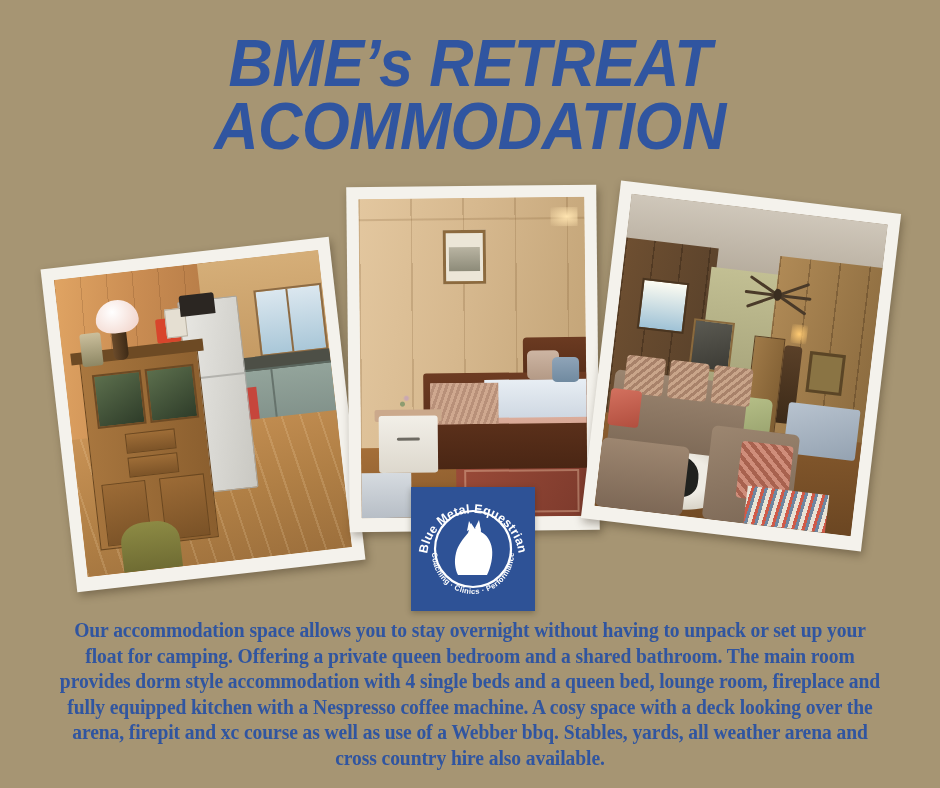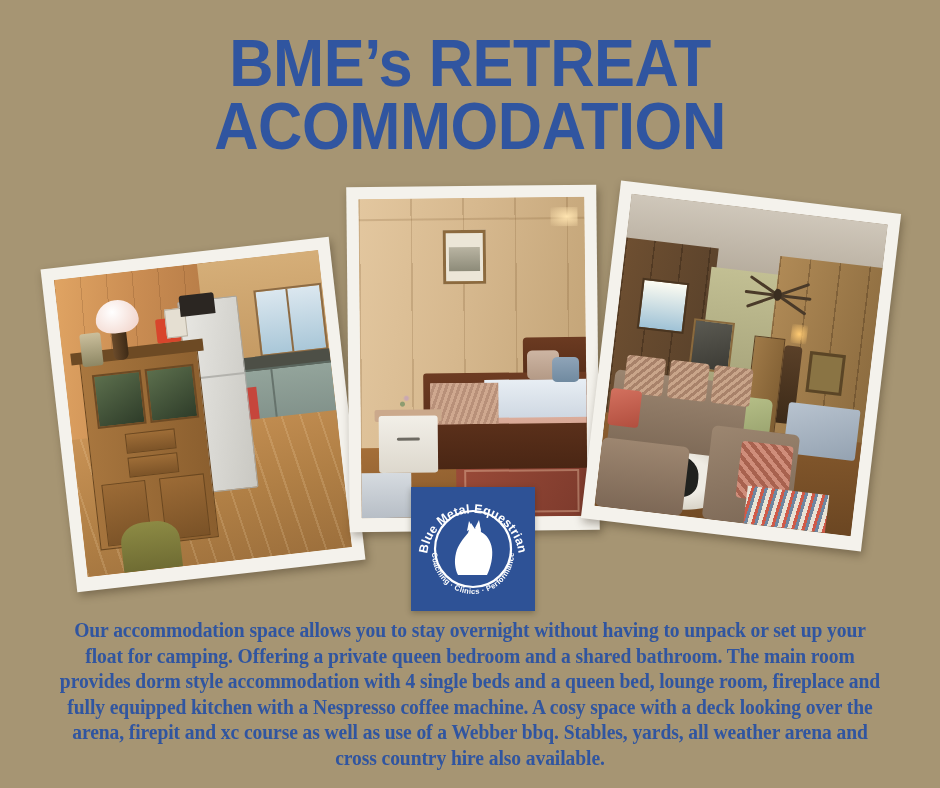--- a/index.html
+++ b/index.html
@@ -8,20 +8,21 @@
     background:#a69573;
     font-family:"Liberation Sans",sans-serif;
     overflow:hidden;position:relative;
   }
   #poster{position:absolute;inset:0;background:#a69573;}
 
   
   .title-block{
     position:absolute;left:0;top:32px;width:940px;text-align:center;
     pointer-events:none;
+    font-style:italic;
   }
   .title-line{
     font-family:"Liberation Sans Narrow","Liberation Sans",sans-serif;
     font-weight:bold;
     color:#3055a0;
     font-size:66px;
     line-height:0.96;
     letter-spacing:-0.5px;
     transform:scaleX(0.93);
     transform-origin:center;

